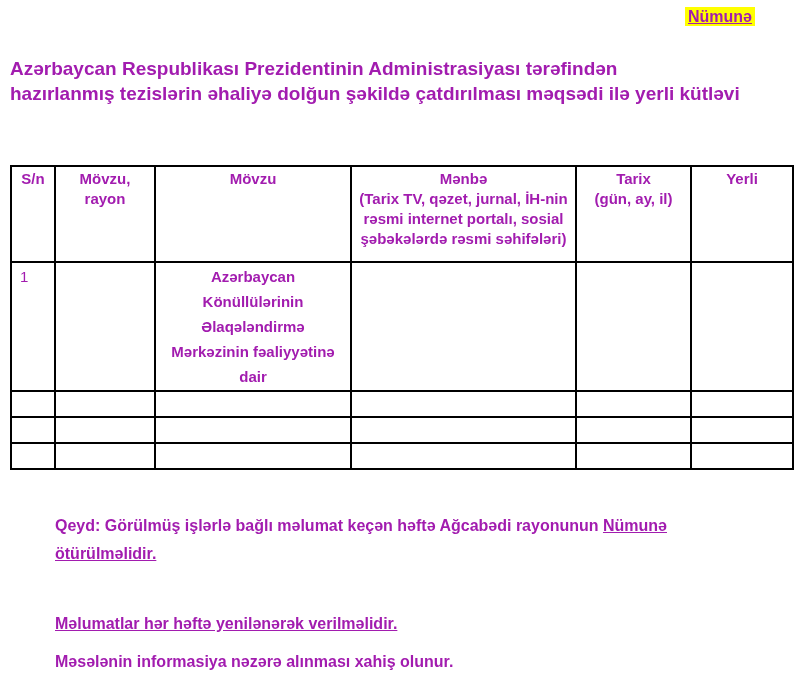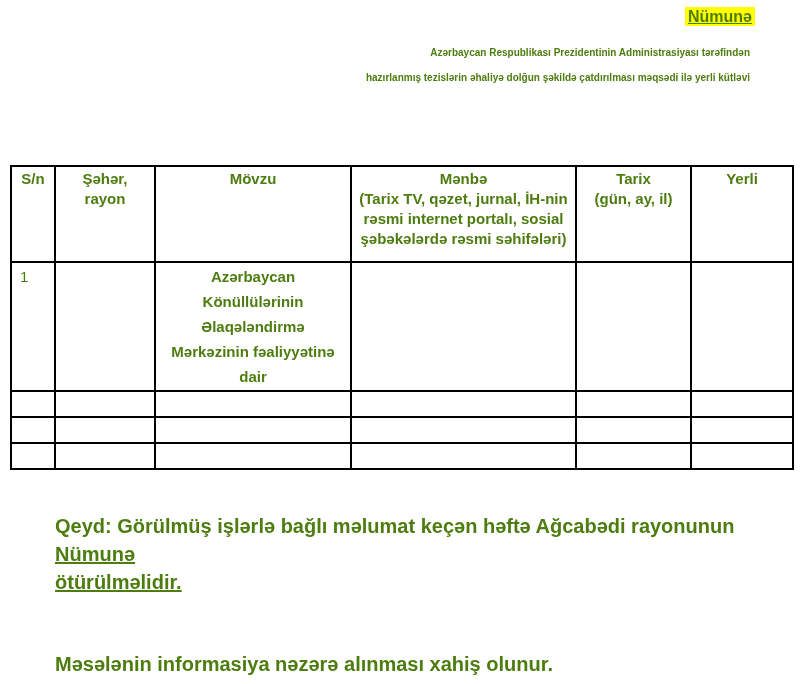--- a/index.html
+++ b/index.html
@@ -2,43 +2,43 @@
 <html><head>
 <meta charset="utf-8">
 <style>
   * { box-sizing: border-box; margin: 0; padding: 0; }
   html, body { background: #ffffff; }
   .page {
     position: relative;
     width: 801px;
     height: 684px;
     background: #ffffff;
-    color: #4d7c0f;
+    color: #a21caf;
     font-family: "Liberation Sans", sans-serif;
     overflow: hidden;
   }
   .sample-tag {
     position: absolute;
     top: 8px;
     right: 46px;
     font-size: 16px;
     font-weight: bold;
   }
   .sample-tag span {
     background: #ffff00;
     text-decoration: underline;
     padding: 1px 3px;
   }
   .title-block {
     position: absolute;
-    top: 40px;
+    top: 56px;
     left: 10px;
     width: 740px;
-    text-align: right;
-    font-size: 10px;
+    text-align: left;
+    font-size: 19px;
     font-weight: bold;
     line-height: 25px;
   }
   table.report {
     position: absolute;
     top: 165px;
     left: 10px;
     border-collapse: collapse;
     table-layout: fixed;
   }
@@ -60,21 +60,21 @@
     padding: 1px 8px;
   }
   tr.header-row   { height: 96px; }
   tr.data-row-1   { height: 126px; }
   tr.empty-row    { height: 26px; }
   td.topic-cell   { font-weight: bold; text-align: center; }
   .notes {
     position: absolute;
     left: 55px;
     width: 690px;
-    font-size: 20px;
+    font-size: 16px;
     font-weight: bold;
   }
   .note-p1 { top: 512px; line-height: 28px; }
   .note-p2 { top: 615px; }
   .note-p3 { top: 653px; }
   .u { text-decoration: underline; }
 </style>
 </head>
 <body>
 
@@ -94,21 +94,21 @@
       <col style="width:44px">
       <col style="width:100px">
       <col style="width:196px">
       <col style="width:225px">
       <col style="width:115px">
       <col style="width:102px">
     </colgroup>
     <thead>
       <tr class="header-row">
         <th>S/n</th>
-        <th>Şəhər, rayon</th>
+        <th>Mövzu, rayon</th>
         <th>Mövzu</th>
         <th>
           <div>Mənbə</div>
           <div>(Tarix TV, qəzet, jurnal, İH-nin rəsmi internet portalı, sosial şəbəkələrdə rəsmi səhifələri)</div>
         </th>
         <th>
           <div>Tarix</div>
           <div>(gün, ay, il)</div>
         </th>
         <th>Yerli</th>
@@ -152,18 +152,21 @@
 
   <div class="notes note-p1">
     <div>
       <span>Qeyd: Görülmüş işlərlə bağlı məlumat keçən həftə Ağcabədi rayonunun  </span><span class="u">Nümunə</span>
     </div>
     <div>
       <span class="u">ötürülməlidir.</span>
     </div>
   </div>
 
+  <div class="notes note-p2">
+    <span class="u">Məlumatlar hər həftə yenilənərək verilməlidir.</span>
+  </div>
 
   <div class="notes note-p3">
     <span>Məsələnin informasiya nəzərə alınması xahiş olunur.</span>
   </div>
 
 </div>
 
 </body></html>

